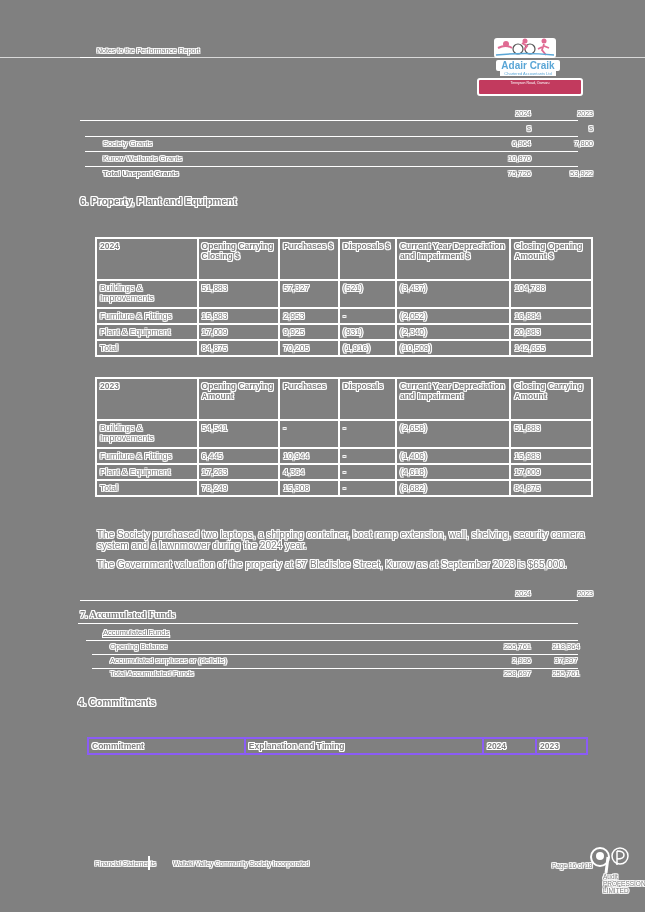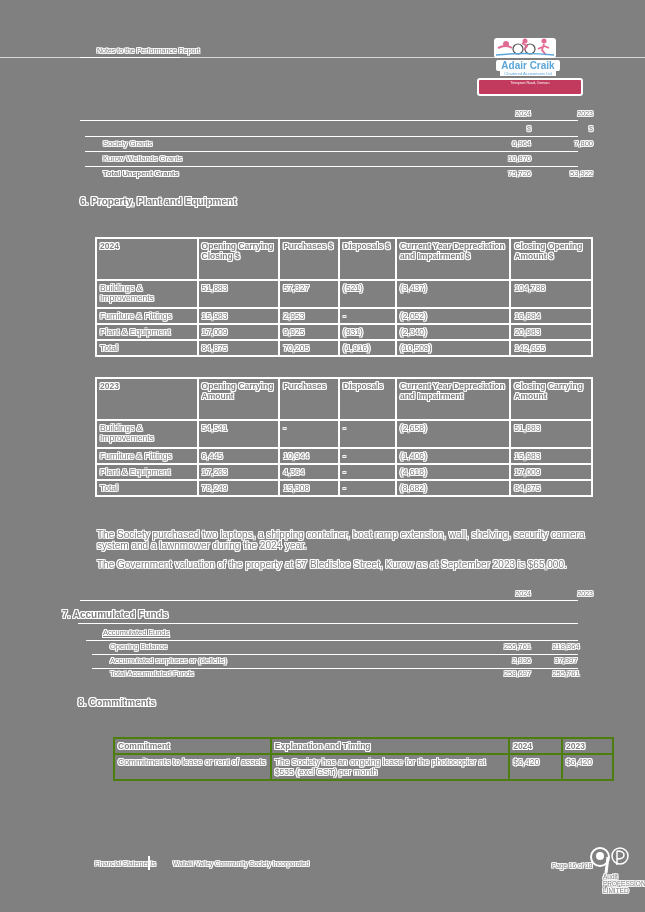--- a/index.html
+++ b/index.html
@@ -49,22 +49,22 @@
 
   .para { left: 80px; width: 500px; font-size: 10px; line-height: 11px; }
 
   
   .af-label { font-size: 7.5px; }
   .af-v24 { left: 460px; width: 54px; text-align: right; font-size: 7.5px; }
   .af-v23 { left: 522px; width: 54px; text-align: center; font-size: 7.5px; }
 
   
   table.com {
-    position: absolute; left: 96px; top: 737px; width: 501px; border-collapse: separate; border-spacing: 2px;
-    background: #4d7c0f; font-size: 8.5px;
+    position: absolute; left: 70px; top: 737px; width: 501px; border-collapse: separate; border-spacing: 2px;
+    background: #8b5cf6; font-size: 8.5px;
   }
   table.com td, table.com th { background: #808080; vertical-align: top; text-align: left; padding: 2px 3px; font-weight: normal; }
   table.com th { font-weight: bold; }
 
   
   #footer-left { left: 78px; top: 860px; font-size: 6.5px; }
   #footer-sep { left: 148px; top: 856px; width: 2px; height: 14px; background: #fff; }
   #footer-org { left: 156px; top: 860px; font-size: 6.5px; }
   #footer-page { left: 535px; top: 862px; font-size: 6.5px; }
   #ap-logo { left: 582px; top: 845px; width: 56px; height: 55px; }
@@ -223,60 +223,54 @@
 </tbody>
   </table>
 
 <div class="abs t para" style="top:529px;">The Society purchased two laptops, a shipping container, boat ramp extension, wall, shelving, security camera system and a lawnmower during the 2024 year.</div>
 <div class="abs t para" style="top:559px;">The Government valuation of the property at 57 Bledisloe Street, Kurow as at September 2023 is $65,000.</div>
 
 <div class="abs t small" style="left:496px; top:590px; width:18px; text-align:right;">2024</div>
 <div class="abs t small" style="left:558px; top:590px; width:18px; text-align:right;">2023</div>
 <div class="hl" style="left:80px; width:498px; top:600px; height:1px;"></div>
 
-<h2 class="sec t" style="left:62px; top:609px;">7. Accumulated Funds</h2>
+<h2 class="sec t" style="left:80px; top:609px;font-family:Liberation Serif, serif;">7. Accumulated Funds</h2>
 <div class="hl" style="left:78px; width:500px; top:623px; height:1px;"></div>
 <div class="abs t af-label" style="left:86px; top:628px; text-decoration:underline;">Accumulated Funds</div>
 <div class="hl" style="left:86px; width:492px; top:640px; height:1px;"></div>
 
 <div class="abs t af-label" style="left:93px; top:642px;">Opening Balance</div>
 <div class="abs t af-v24" style="top:642px;">255,761</div>
 <div class="abs t af-v23" style="top:642px;">218,364</div>
 <div class="hl" style="left:92px; width:486px; top:654px; height:1px;"></div>
 
 <div class="abs t af-label" style="left:93px; top:656px;">Accumulated surpluses or (deficits)</div>
 <div class="abs t af-v24" style="top:656px;">2,936</div>
 <div class="abs t af-v23" style="top:656px;">37,397</div>
 <div class="hl" style="left:92px; width:486px; top:668px; height:1px;"></div>
 
 <div class="abs t af-label" style="left:93px; top:669px;">Total Accumulated Funds</div>
 <div class="abs t af-v24" style="top:669px;">258,697</div>
 <div class="abs t af-v23" style="top:669px;">255,761</div>
 
-<h2 class="sec t" style="left:78px; top:697px;">8. Commitments</h2>
+<h2 class="sec t" style="left:78px; top:697px;">4. Commitments</h2>
 
 <table class="com t">
   <colgroup>
       <col style="width:152px">
       <col style="width:232px">
       <col style="width:50px">
       <col style="width:48px">
     </colgroup>
   <tbody>
       <tr>
     <th>Commitment</th>
     <th>Explanation and Timing</th>
     <th>2024</th>
     <th>2023</th>
-  </tr>
-  <tr>
-    <td>Commitments to lease or rent of assets</td>
-    <td>The Society has an ongoing lease for the photocopier at $535 (excl GST) per month</td>
-    <td>$6,420</td>
-    <td>$6,420</td>
   </tr>
 </tbody>
   </table>
 
 <div class="abs t" id="footer-left">Financial Statements</div>
 <div class="abs" id="footer-sep"></div>
 <div class="abs t" id="footer-org">Waitaki Valley Community Society Incorporated</div>
 <div class="abs t" id="footer-page">Page 16 of 18</div>
 
 <div class="abs" id="ap-logo">

